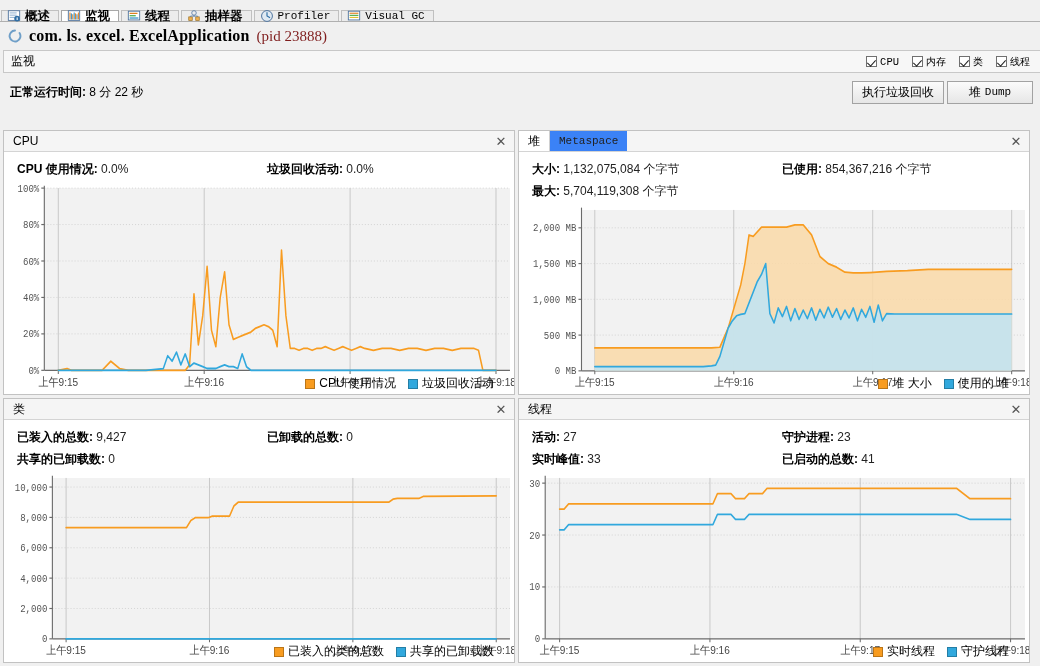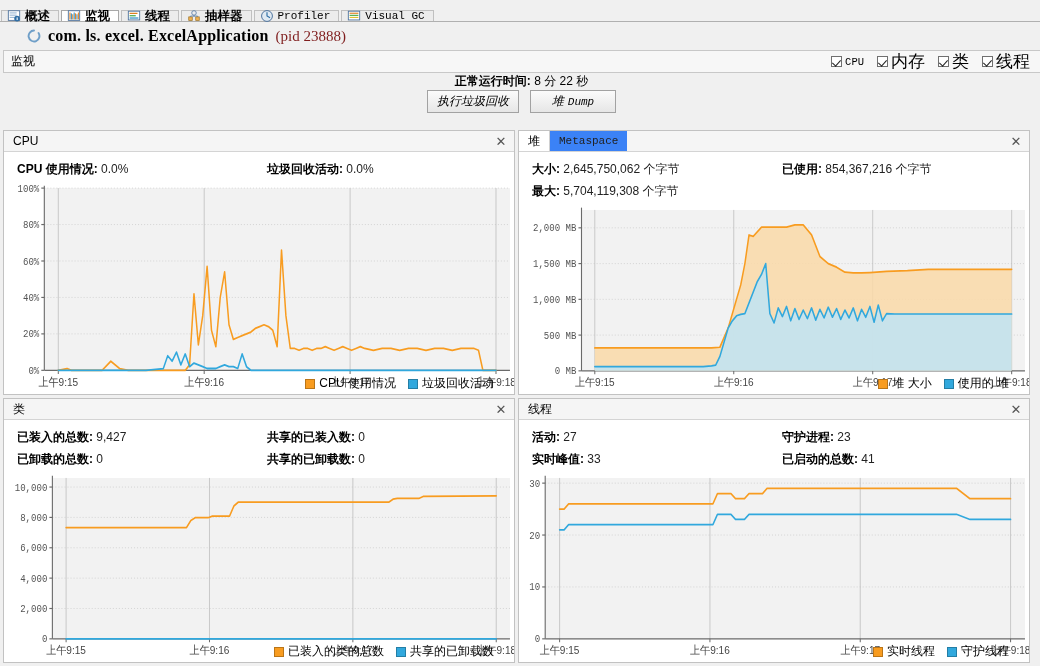--- a/index.html
+++ b/index.html
@@ -42,21 +42,20 @@
   .tab .tlabel.mono { font-family: "Liberation Mono", monospace; font-weight: normal; font-size: 11px; }
   .tabicon { width: 14px; height: 14px; flex: none; display:block; }
 
   
   #apptitle {
     height: 28px;
     display: flex; align-items: center;
     padding-left: 8px;
     gap: 7px;
     background: #f0f0f0;
-    margin-left: 19px;
   }
   #apptitle .maintitle {
     font-family: "Liberation Serif", serif;
     font-weight: bold;
     font-size: 16px;
     letter-spacing: .2px;
   }
   #apptitle .pidtext {
     font-family: "Liberation Serif", serif;
     font-size: 15px;
@@ -83,33 +82,32 @@
     background: #fff;
     position: relative; flex: none;
   }
   .chkbox::after {
     content: "";
     position: absolute; left: 2px; top: 1px;
     width: 4px; height: 7px;
     border: solid #222; border-width: 0 1.6px 1.6px 0;
     transform: rotate(42deg);
   }
-  .chk .clabel { font-size: 17px; }
+  .chk .clabel { font-size: 10px; }
   .chk .clabel.mono { font-family: "Liberation Mono", monospace; font-size: 10.5px; }
 
   
   #uptimerow {
     height: 38px;
     display: flex; align-items: center; justify-content: space-between;
     padding: 0 7px 0 10px;
-    flex-direction: column;
   }
   #uptimerow .uplabel { font-weight: bold; font-size: 12px; }
   #uptimerow .upval { font-size: 12px; }
-  .btns { display: flex; gap: 11px; font-style: italic; }
+  .btns { display: flex; gap: 3px; }
   .btn {
     min-width: 86px; height: 23px;
     background: linear-gradient(#fbfbfb, #e6e6e6);
     border: 1px solid #a2a2a2;
     display: flex; align-items: center; justify-content: center;
     font-size: 12px; cursor: default; padding: 0 9px;
     white-space: nowrap; gap: 4px;
   }
   .btn .mono { font-family: "Liberation Mono", monospace; font-size: 11px; }
 
@@ -369,21 +367,21 @@
 
   <div class="panel">
     <div class="panel-head">
       <div class="ptab">堆</div>
       <div class="ptab inactive">Metaspace</div>
       <div class="closex">✕</div>
     </div>
     <div class="stats">
       <div class="statcell">
         <span class="lbl">大小:</span>
-        <span class="val">2,645,750,062 个字节</span>
+        <span class="val">1,132,075,084 个字节</span>
       </div>
       <div class="statcell">
         <span class="lbl">已使用:</span>
         <span class="val">854,367,216 个字节</span>
       </div>
       <div class="statcell">
         <span class="lbl">最大:</span>
         <span class="val">5,704,119,308 个字节</span>
       </div>
       <div class="statcell"></div>
@@ -439,24 +437,20 @@
 
   <div class="panel">
     <div class="panel-head">
       <div class="ptitle">类</div>
       <div class="closex">✕</div>
     </div>
     <div class="stats">
       <div class="statcell">
         <span class="lbl">已装入的总数:</span>
         <span class="val">9,427</span>
-      </div>
-      <div class="statcell">
-        <span class="lbl">共享的已装入数:</span>
-        <span class="val">0</span>
       </div>
       <div class="statcell">
         <span class="lbl">已卸载的总数:</span>
         <span class="val">0</span>
       </div>
       <div class="statcell">
         <span class="lbl">共享的已卸载数:</span>
         <span class="val">0</span>
       </div>
     </div>

